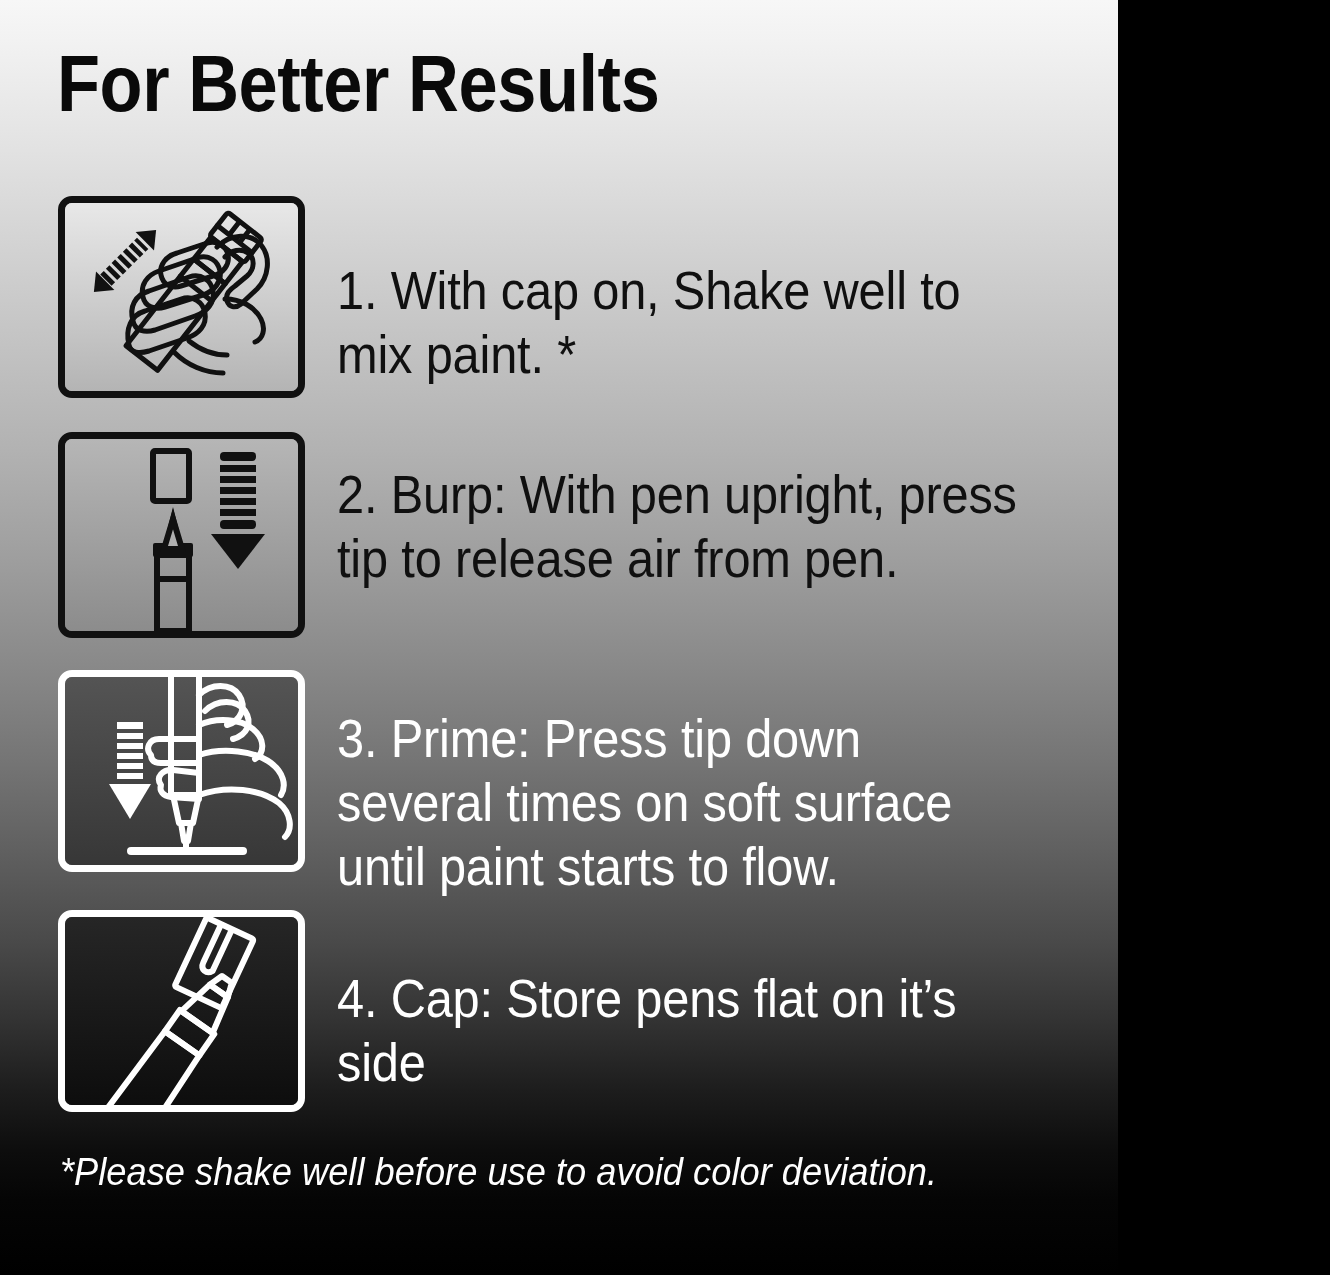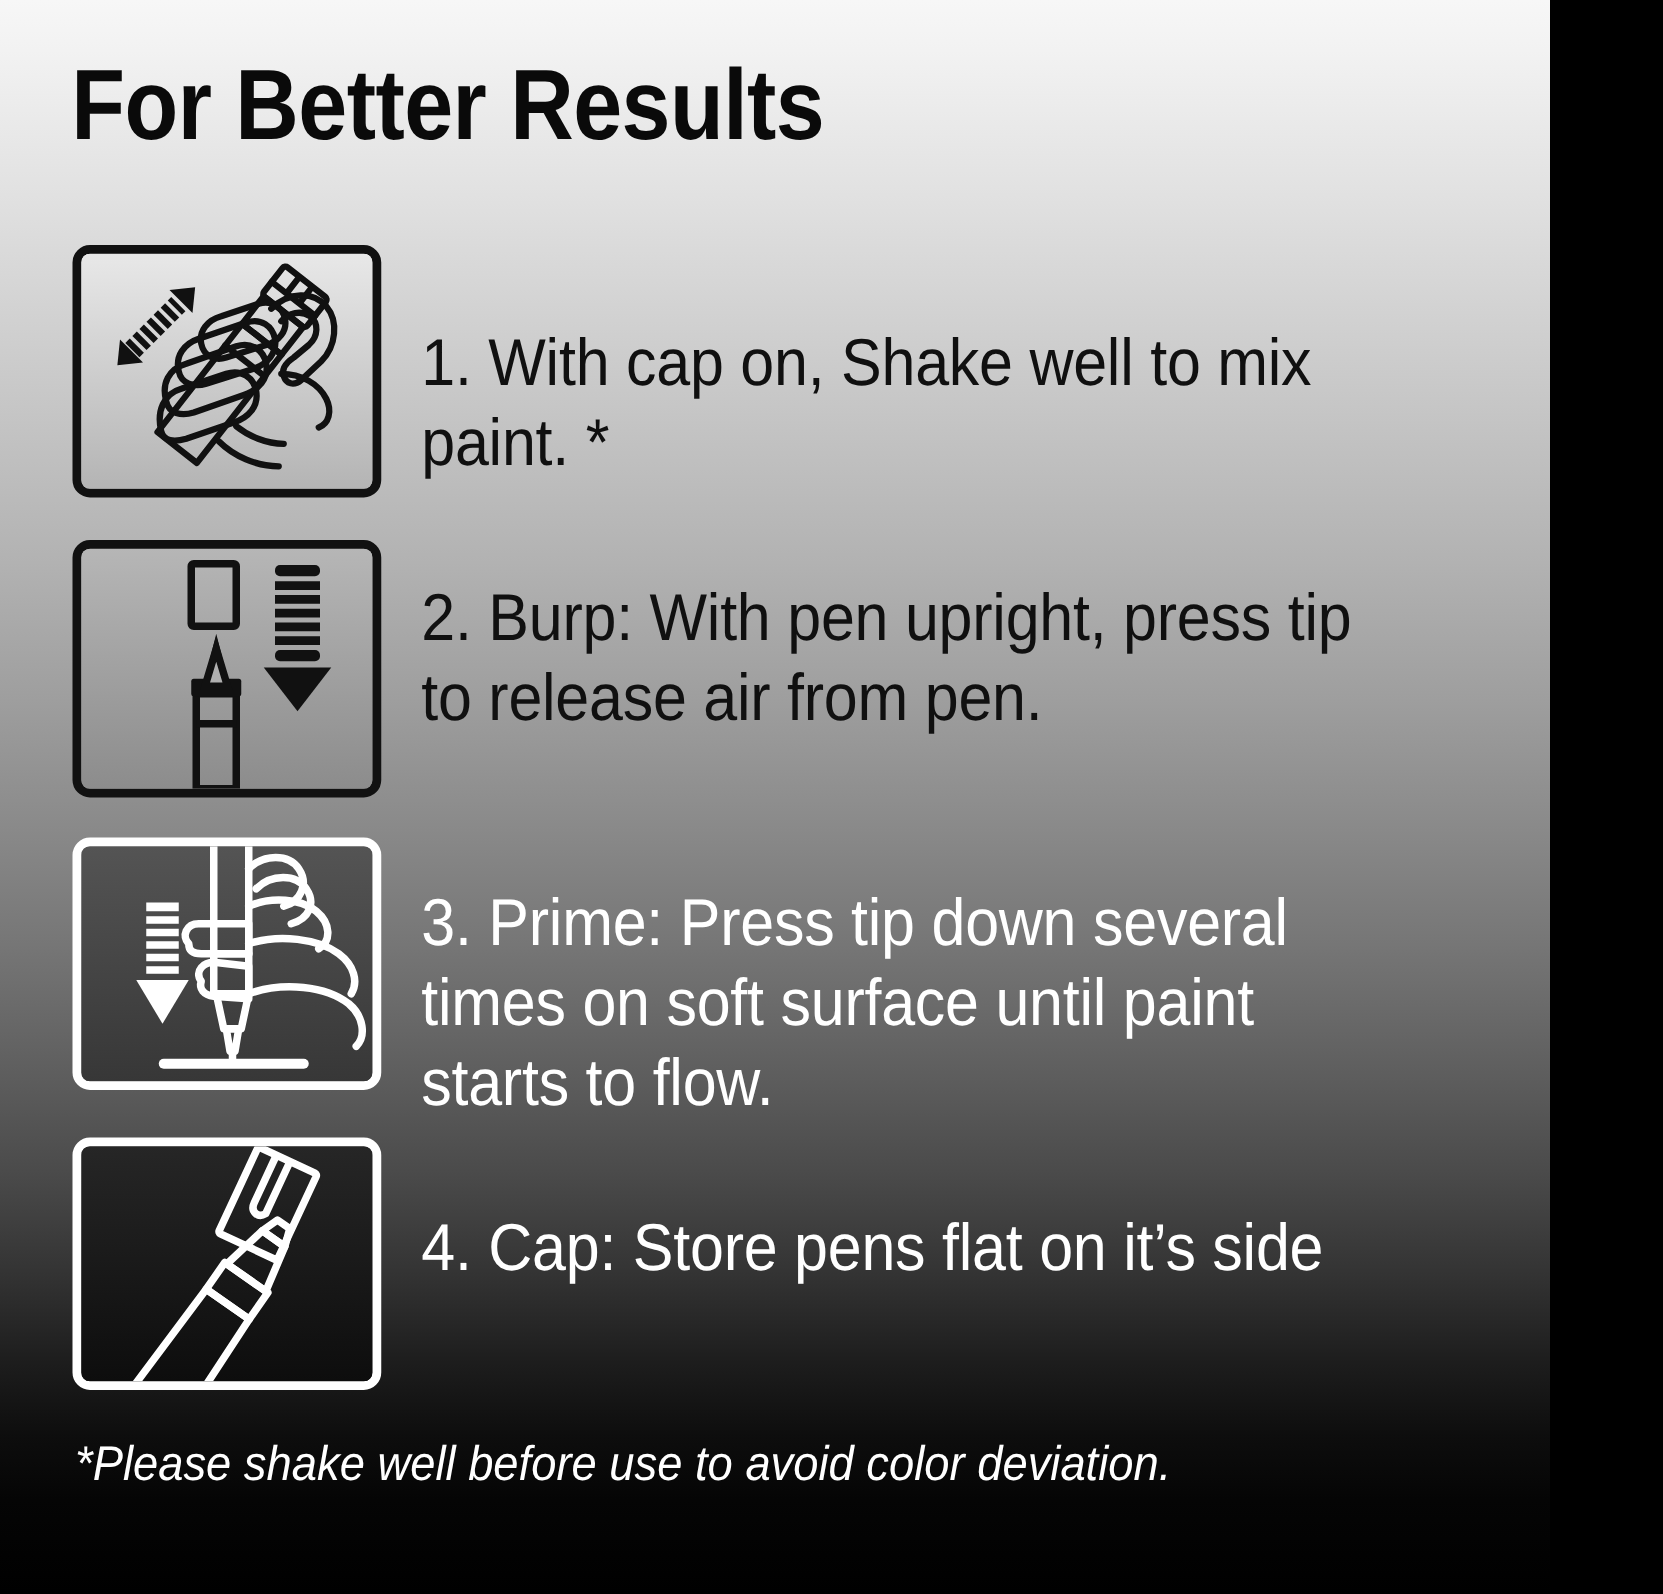--- a/index.html
+++ b/index.html
@@ -7,21 +7,21 @@
     margin: 0;
     padding: 0;
     background: #000;
   }
   body {
     font-family: "Liberation Sans", sans-serif;
   }
 
   .poster {
     position: relative;
-    width: 1240px;
+    width: 1118px;
     height: 1275px;
     overflow: hidden;
     background: linear-gradient(to bottom,
         #f7f7f7   0px,
         #f2f2f2  40px,
         #e2e2e2 150px,
         #d2d2d2 250px,
         #c2c2c2 350px,
         #b2b2b2 450px,
         #9e9e9e 560px,

